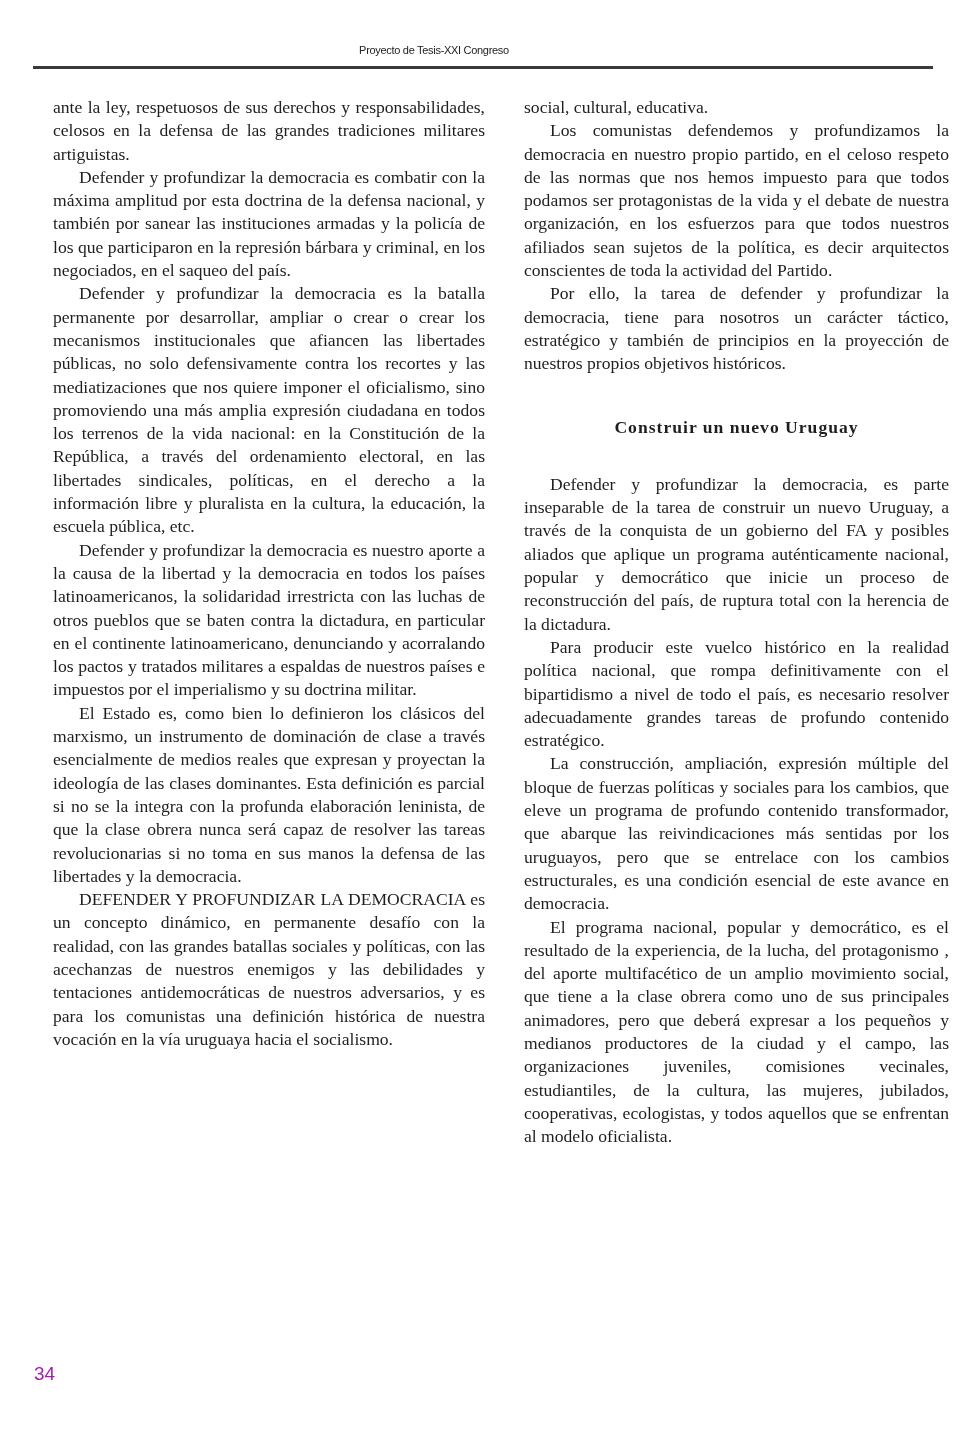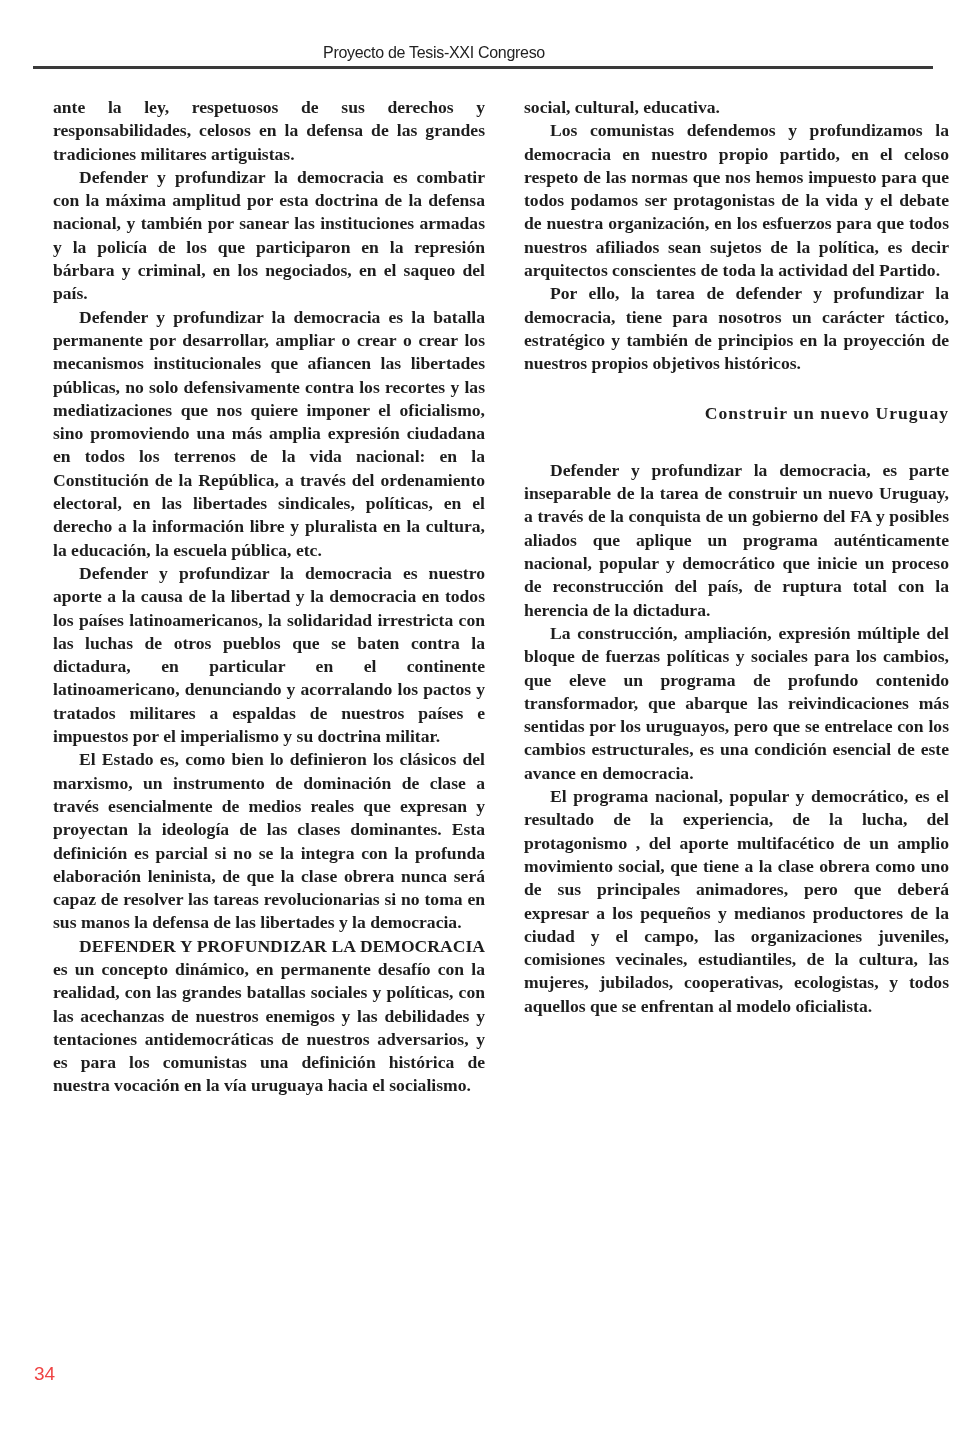--- a/index.html
+++ b/index.html
@@ -4,43 +4,43 @@
 <style>
   html, body { margin: 0; padding: 0; background: #ffffff; }
   body {
     width: 979px; height: 1431px; position: relative; overflow: hidden;
     font-family: "Liberation Serif", "DejaVu Serif", serif;
     color: #1e1e1e;
   }
   .running-header {
     position: absolute; left: 0; width: 868px; top: 44px;
     text-align: center; font-family: "Liberation Sans", sans-serif;
-    font-size: 16px; letter-spacing: -0.3px; color: #222;
+    font-size: 11px; letter-spacing: -0.3px; color: #222;
   }
   .header-rule {
     position: absolute; left: 33px; width: 900px; top: 66px;
     height: 3px; background: #3a3a3a;
   }
   .col {
     position: absolute; top: 96px;
     font-size: 17.6px; line-height: 23.3px; text-align: justify;
     hyphens: none;
   }
   .col-left { left: 53px; width: 432px; }
   .col-right { left: 524px; width: 425px; }
-  .col p { margin: 0; text-indent: 26px; font-weight: bold; }
+  .col p { margin: 0; text-indent: 26px; }
   .col p.cont { text-indent: 0; }
-  .col p.sp-after { margin-bottom: 26px; }
+  .col p.sp-after { margin-bottom: 40px; }
   .section-heading {
     font-weight: bold; letter-spacing: 1px; font-size: 17.6px;
-    margin: 0 0 34px 0; text-indent: 0; text-align: right;
+    margin: 0 0 34px 0; text-indent: 0; text-align: center;
   }
   .page-number {
     position: absolute; left: 34px; top: 1363px;
-    font-family: "Liberation Sans", sans-serif; font-size: 19px; color: #ef4444;
+    font-family: "Liberation Sans", sans-serif; font-size: 19px; color: #a21caf;
   }
 </style>
 </head>
 <body>
 
 <div class="running-header">Proyecto de Tesis-XXI Congreso</div>
 <div class="header-rule"></div>
 
 <div class="col col-left">
   <p class="cont">ante la ley, respetuosos de sus derechos y responsabilidades, celosos en la defensa de las grandes tradiciones militares artiguistas.</p>
@@ -50,17 +50,18 @@
   <p>El Estado es, como bien lo definieron los clásicos del marxismo, un instrumento de dominación de clase a través esencialmente de medios reales que expresan y proyectan la ideología de las clases dominantes. Esta definición es parcial si no se la integra con la profunda elaboración leninista, de que la clase obrera nunca será capaz de resolver las tareas revolucionarias si no toma en sus manos la defensa de las libertades y la democracia.</p>
   <p>DEFENDER Y PROFUNDIZAR LA DEMOCRACIA es un concepto dinámico, en permanente desafío con la realidad, con las grandes batallas sociales y políticas, con las acechanzas de nuestros enemigos y las debilidades y tentaciones antidemocráticas de nuestros adversarios, y es para los comunistas una definición histórica de nuestra vocación en la vía uruguaya hacia el socialismo.</p>
 </div>
 
 <div class="col col-right">
   <p class="cont">social, cultural, educativa.</p>
   <p>Los comunistas defendemos y profundizamos la democracia en nuestro propio partido, en el celoso respeto de las normas que nos hemos impuesto para que todos podamos ser protagonistas de la vida y el debate de nuestra organización, en los esfuerzos para que todos nuestros afiliados sean sujetos de la política, es decir arquitectos conscientes de toda la actividad del Partido.</p>
   <p class="sp-after">Por ello, la tarea de defender y profundizar la democracia, tiene para nosotros un carácter táctico, estratégico y también de principios en la proyección de nuestros propios objetivos históricos.</p>
   <h2 class="section-heading">Construir un nuevo Uruguay</h2>
   <p>Defender y profundizar la democracia, es parte inseparable de la tarea de construir un nuevo Uruguay, a través de la conquista de un gobierno del FA y posibles aliados que aplique un programa auténticamente nacional, popular y democrático que inicie un proceso de reconstrucción del país, de ruptura total con la herencia de la dictadura.</p>
+  <p>Para producir este vuelco histórico en la realidad política nacional, que rompa definitivamente con el bipartidismo a nivel de todo el país, es necesario resolver adecuadamente grandes tareas de profundo contenido estratégico.</p>
   <p>La construcción, ampliación, expresión múltiple del bloque de fuerzas políticas y sociales para los cambios, que eleve un programa de profundo contenido transformador, que abarque las reivindicaciones más sentidas por los uruguayos, pero que se entrelace con los cambios estructurales, es una condición esencial de este avance en democracia.</p>
   <p>El programa nacional, popular y democrático, es el resultado de la experiencia, de la lucha, del protagonismo , del aporte multifacético de un amplio movimiento social, que tiene a la clase obrera como uno de sus principales animadores, pero que deberá expresar a los pequeños y medianos productores de la ciudad y el campo, las organizaciones juveniles, comisiones vecinales, estudiantiles, de la cultura, las mujeres, jubilados, cooperativas, ecologistas, y todos aquellos que se enfrentan al modelo oficialista.</p>
 </div>
 
 <div class="page-number">34</div>
 
 </body></html>

